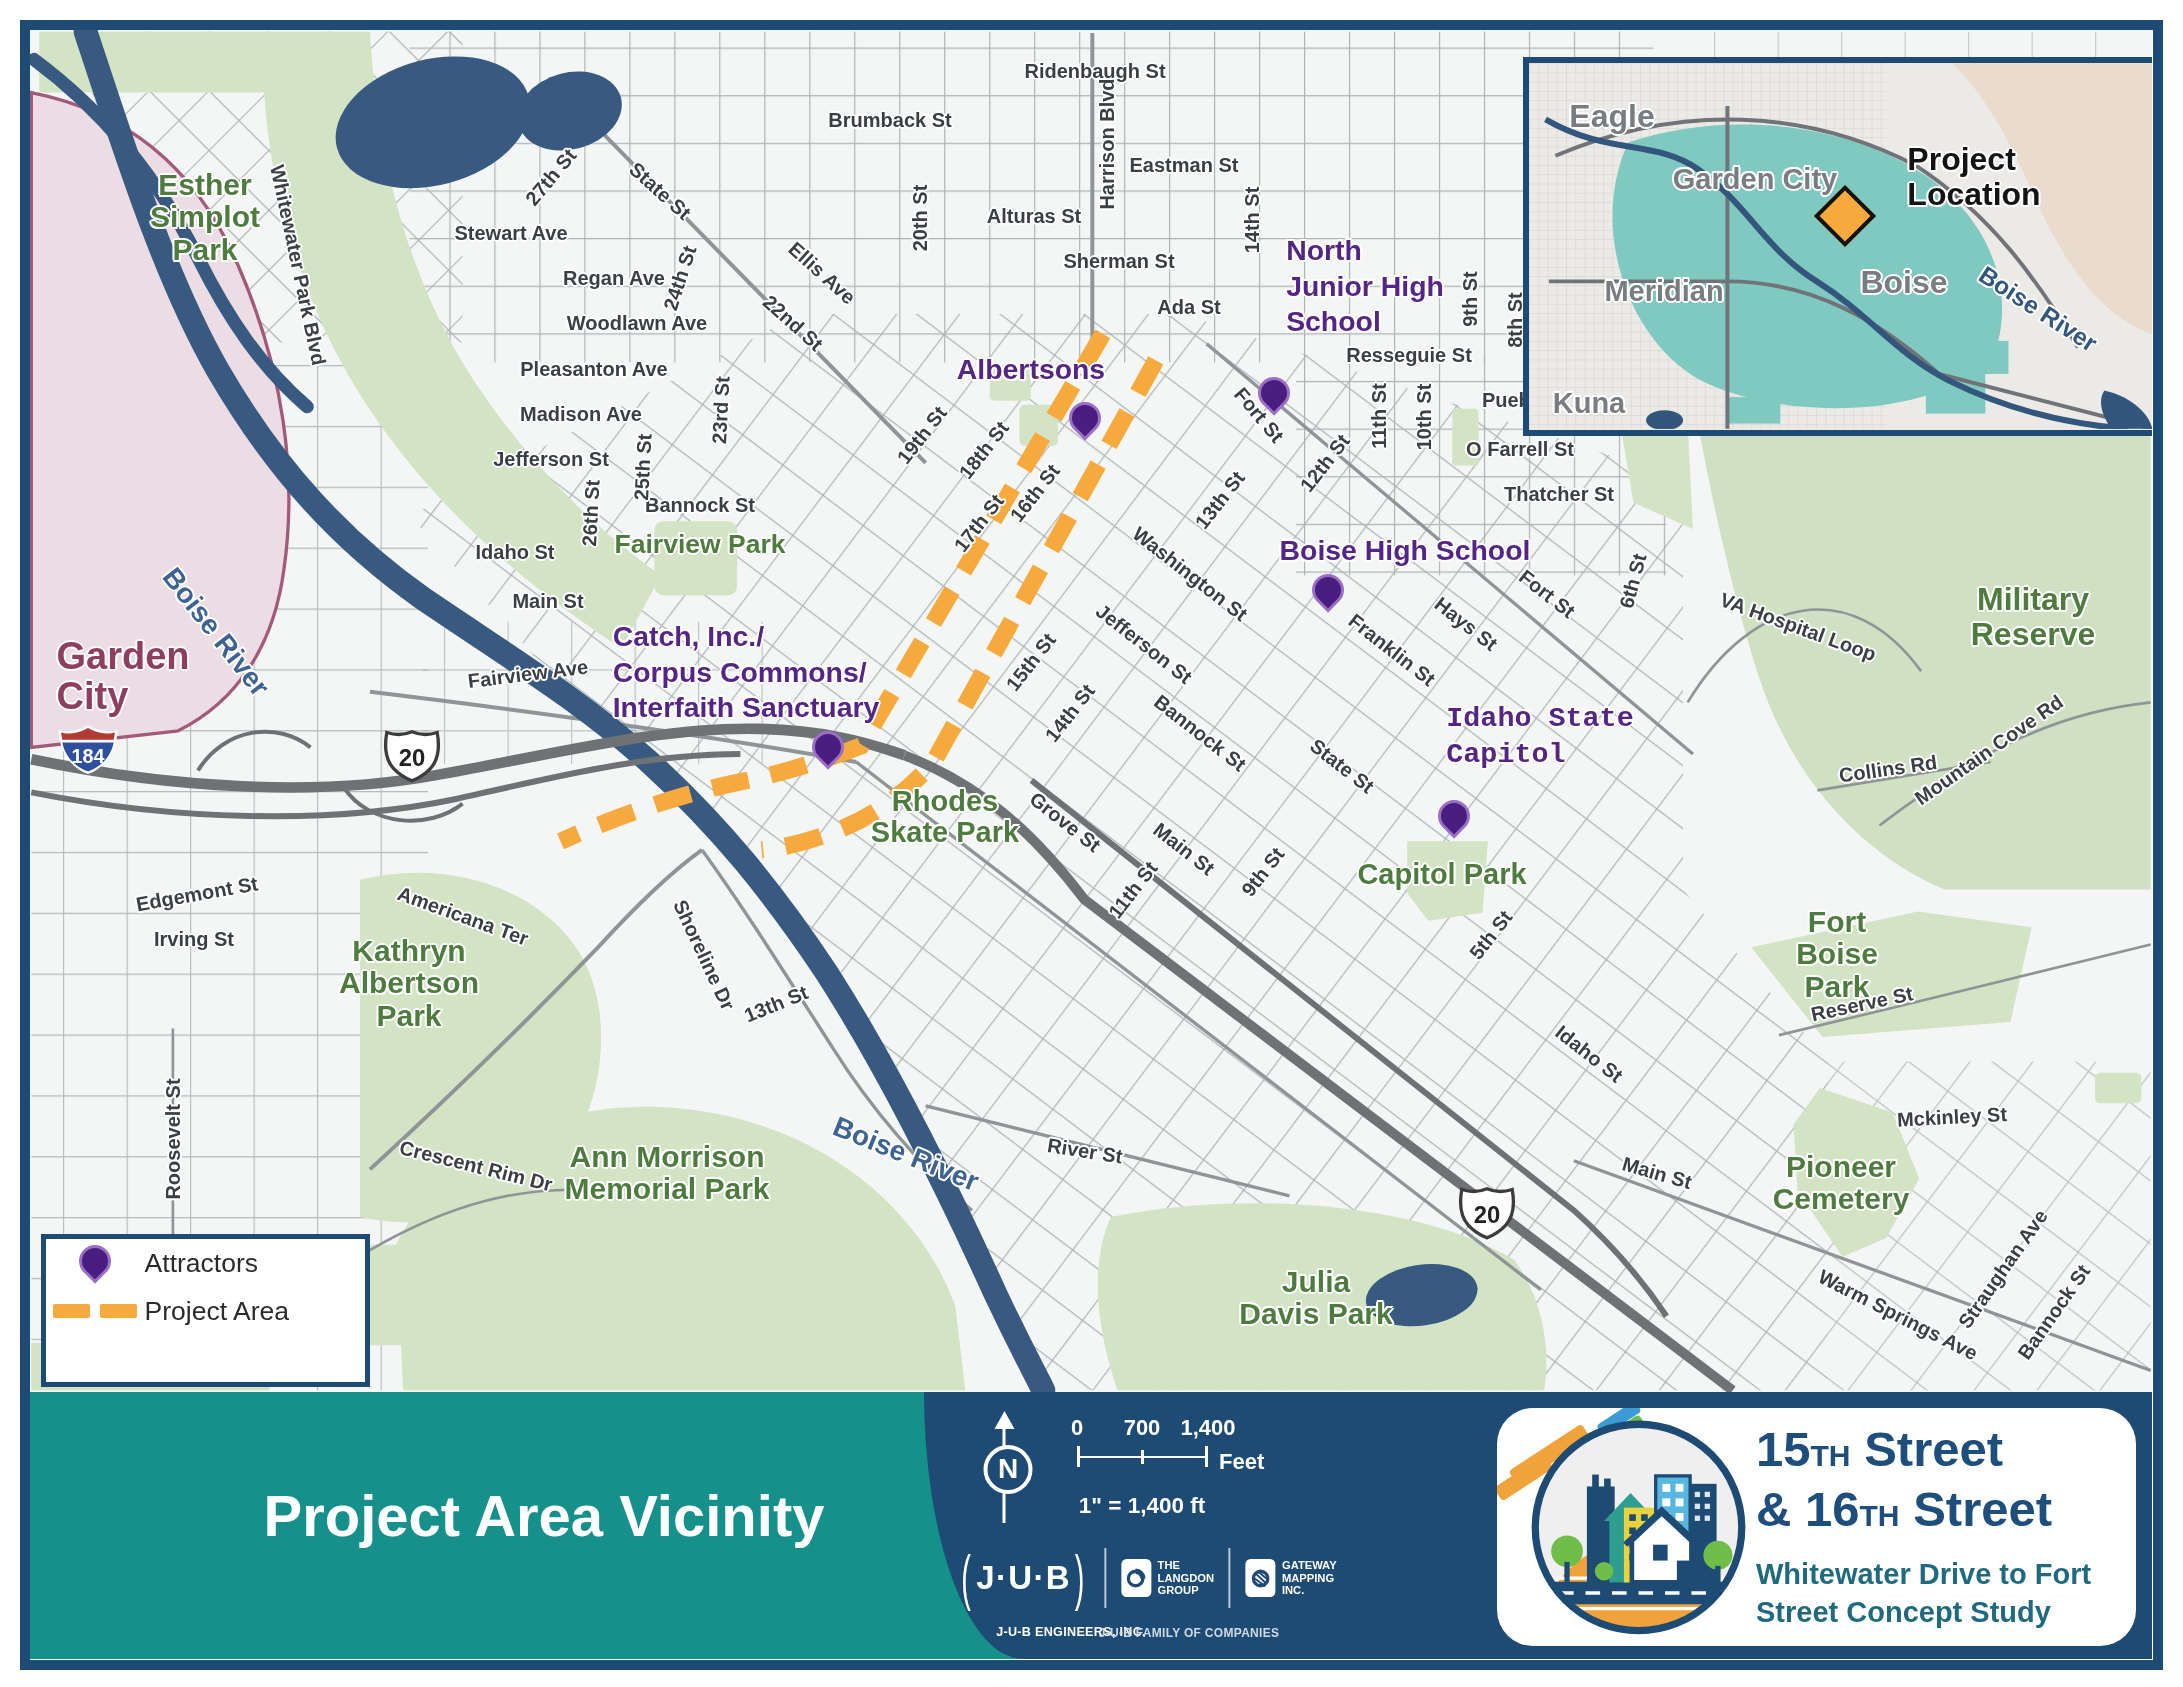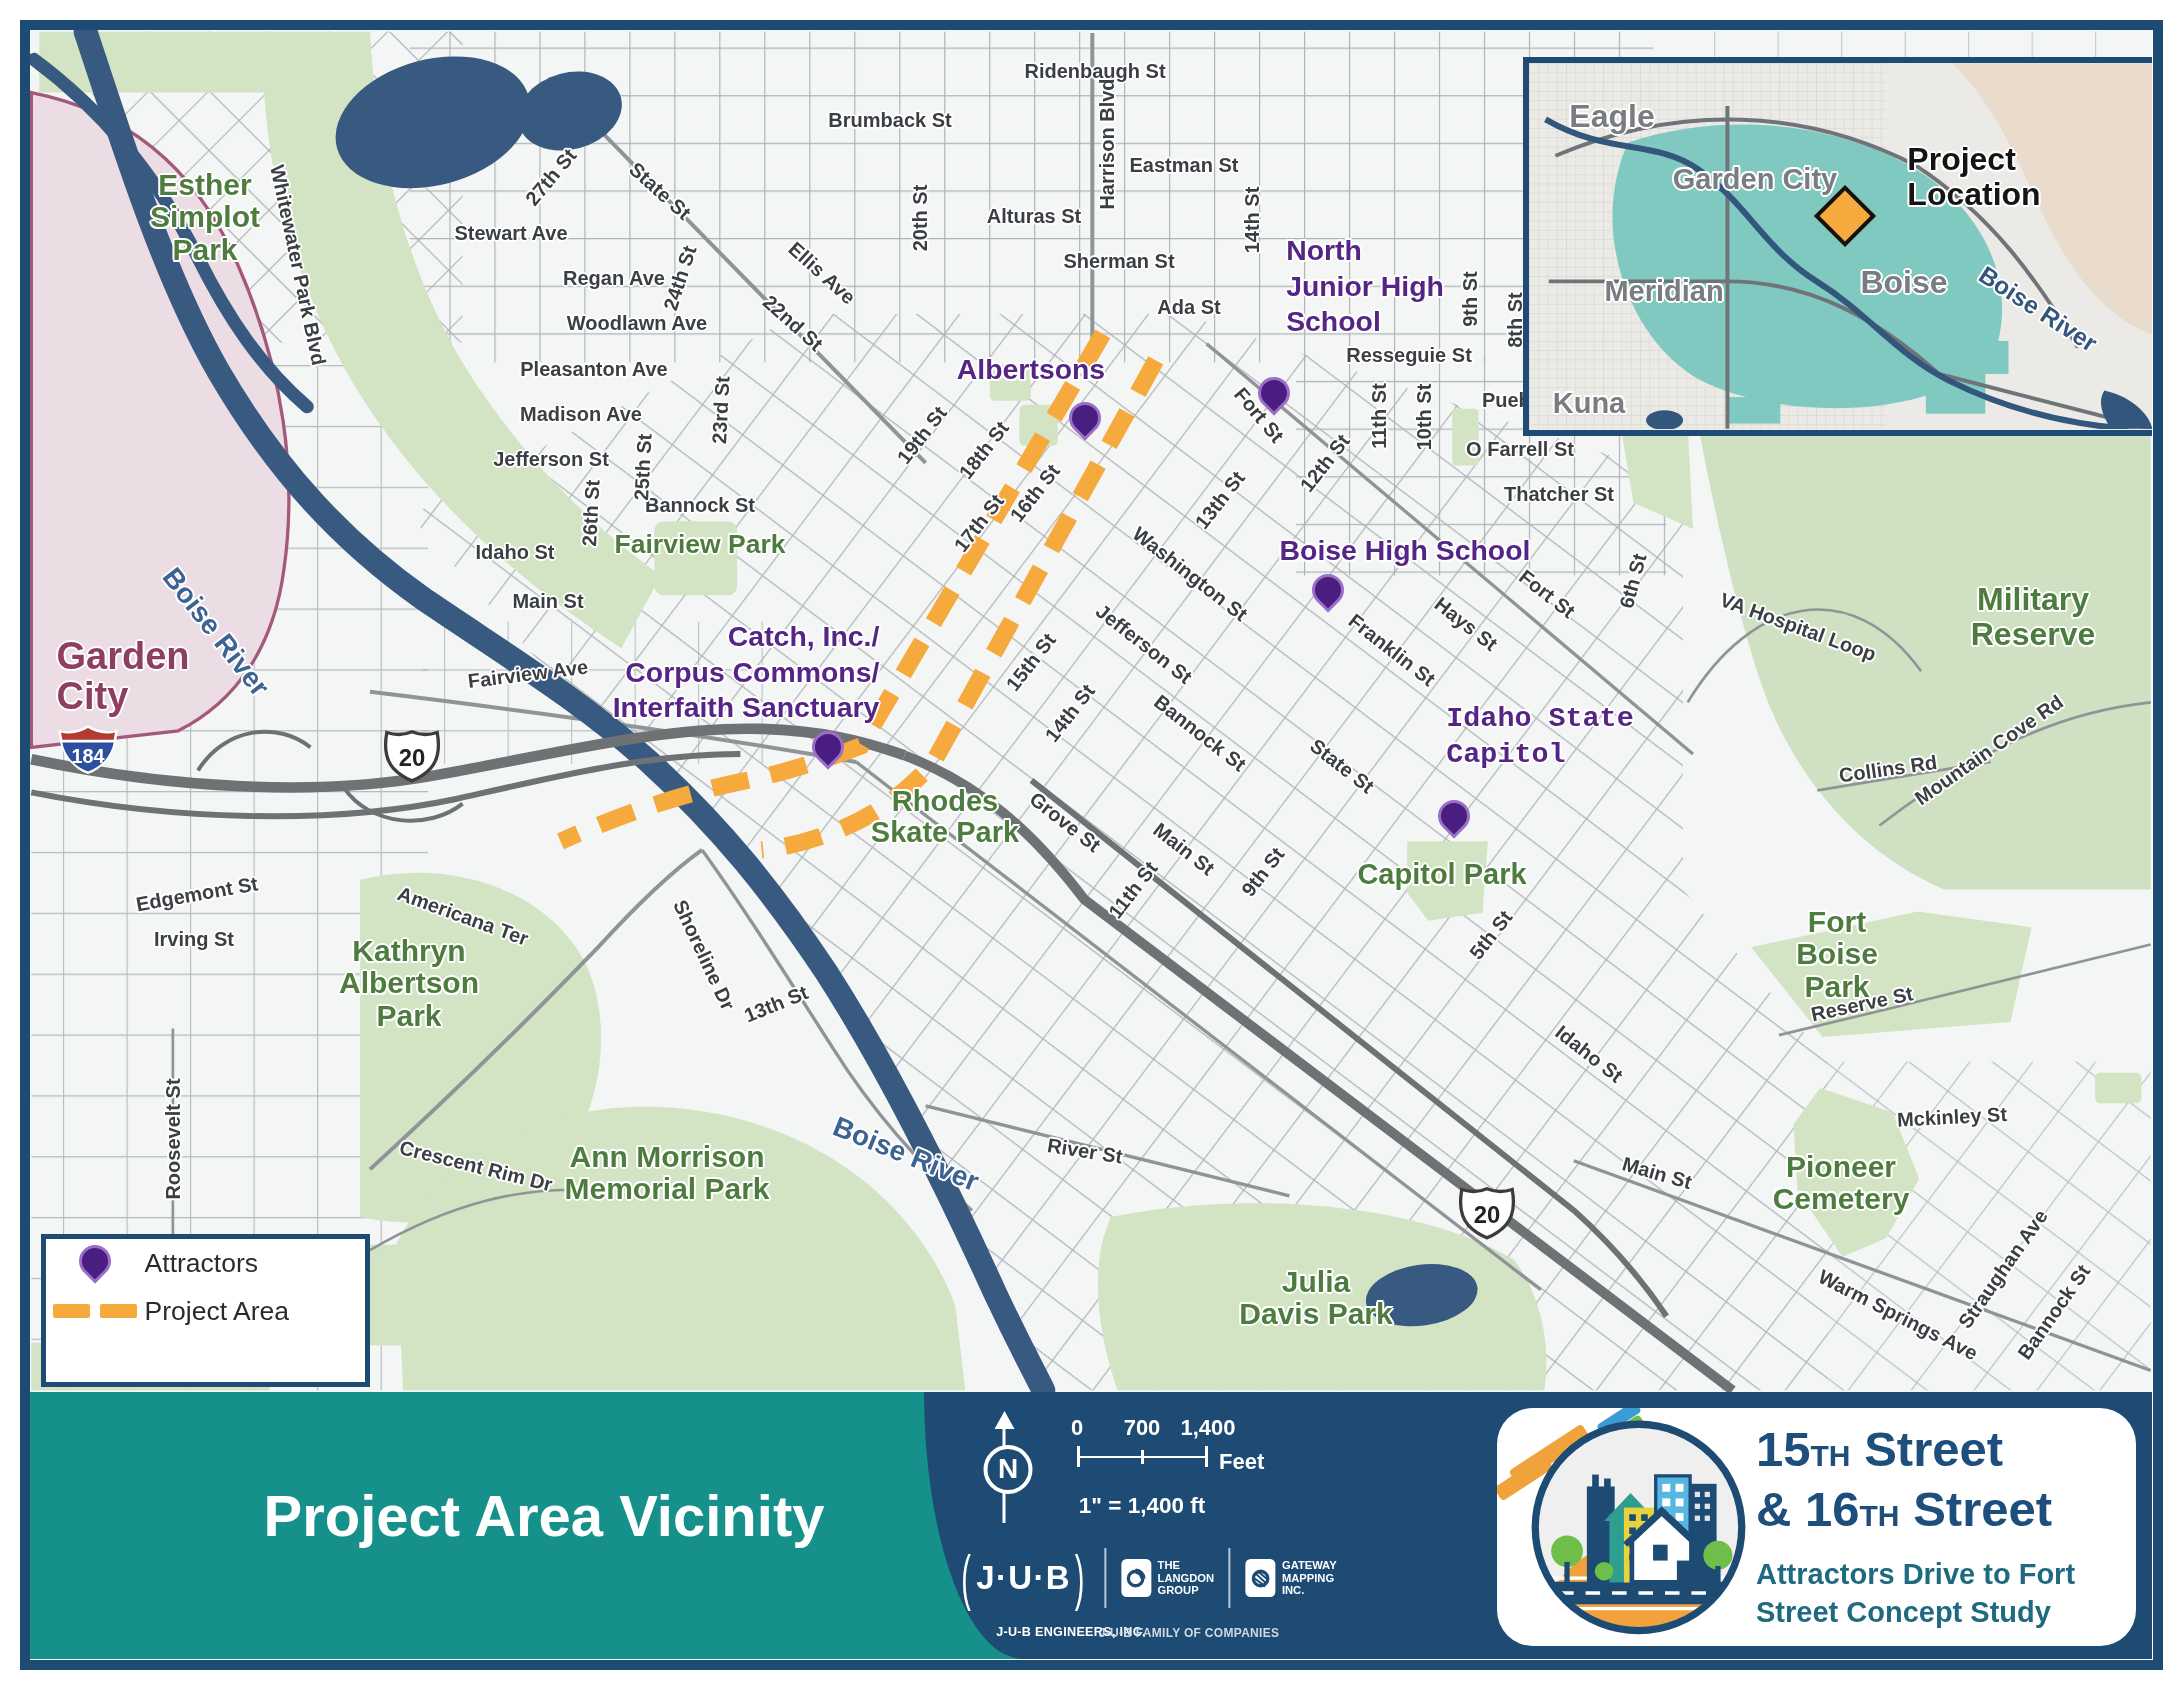--- a/index.html
+++ b/index.html
@@ -11,21 +11,21 @@
   .map svg.base{position:absolute;left:0;top:0;}
   .layer{position:absolute;left:-30px;top:-30px;width:2010px;height:1687px;}
   #map-pins{z-index:5;} #map-labels{z-index:6;} #map-shields{z-index:6;}
   .lbl{position:absolute;font-weight:bold;white-space:nowrap;line-height:1.12;
        text-shadow:2px 0 0 #fff,-2px 0 0 #fff,0 2px 0 #fff,0 -2px 0 #fff,1.3px 1.3px 0 #fff,-1.3px 1.3px 0 #fff,1.3px -1.3px 0 #fff,-1.3px -1.3px 0 #fff;}
   .lbl div{white-space:nowrap;}
   .street{font-size:20px;color:#3b3f44;}
   .park{color:#4e7c3f;font-size:29px;text-align:center;line-height:1.08;}
   .water{color:#3c6392;font-size:28px;}
   .city{color:#8e3f60;font-size:38px;line-height:1.05;}
-  .attractor{color:#552585;font-size:28.4px;text-align:right;line-height:1.25;}
+  .attractor{color:#552585;font-size:28.4px;text-align:left;line-height:1.25;}
   .aleft{text-align:left;}
   .inset-city{color:#797d81;font-size:30px;}
   .inset-water{color:#33567c;font-size:24.5px;}
   .inset-title{color:#141414;font-size:32px;line-height:1.08;}
   .pin-w{position:absolute;width:0;height:0;}
   .pin{position:absolute;left:-16px;top:-40px;width:32px;height:32px;box-sizing:border-box;
        background:#4a1d80;border:3.3px solid #9a6fc5;border-radius:50% 50% 50% 0;transform:rotate(-45deg);}
   .shield{position:absolute;transform:translate(-50%,-50%);}
   
   .inset{position:absolute;left:1493px;top:27px;width:636px;height:379px;border:6.6px solid #1d4b74;box-sizing:border-box;background:#eceae6;overflow:hidden;z-index:10;}
@@ -710,20 +710,20 @@
               <rect x="58" y="222" width="8" height="32" fill="#1d4b74"></rect>
             <circle cx="290" cy="212" r="22" fill="#6fbe4a"></circle>
               <rect x="286" y="228" width="8" height="26" fill="#1d4b74"></rect>
             <circle cx="118" cy="236" r="14" fill="#6fbe4a"></circle>
           </g>
           <circle cx="170" cy="170" r="156" fill="none" stroke="#1d4b74" stroke-width="11"></circle>
         </svg>
       </div>
       <div class="card-l1" style="top:13.2px"><span>15</span><span class="ord">TH</span><span> Street</span></div>
       <div class="card-l1" style="top:73px"><span>&amp; </span><span>16</span><span class="ord">TH</span><span> Street</span></div>
-      <div class="card-sub" style="top:150px">Attractors Drive to Fort</div>
+      <div class="card-sub" style="top:150px">Whitewater Drive to Fort</div>
       <div class="card-sub" style="top:188px">Street Concept Study</div>
     </div>
   </div>
 
   <div class="frame"></div>
 </div>
 
 
 </body></html>

